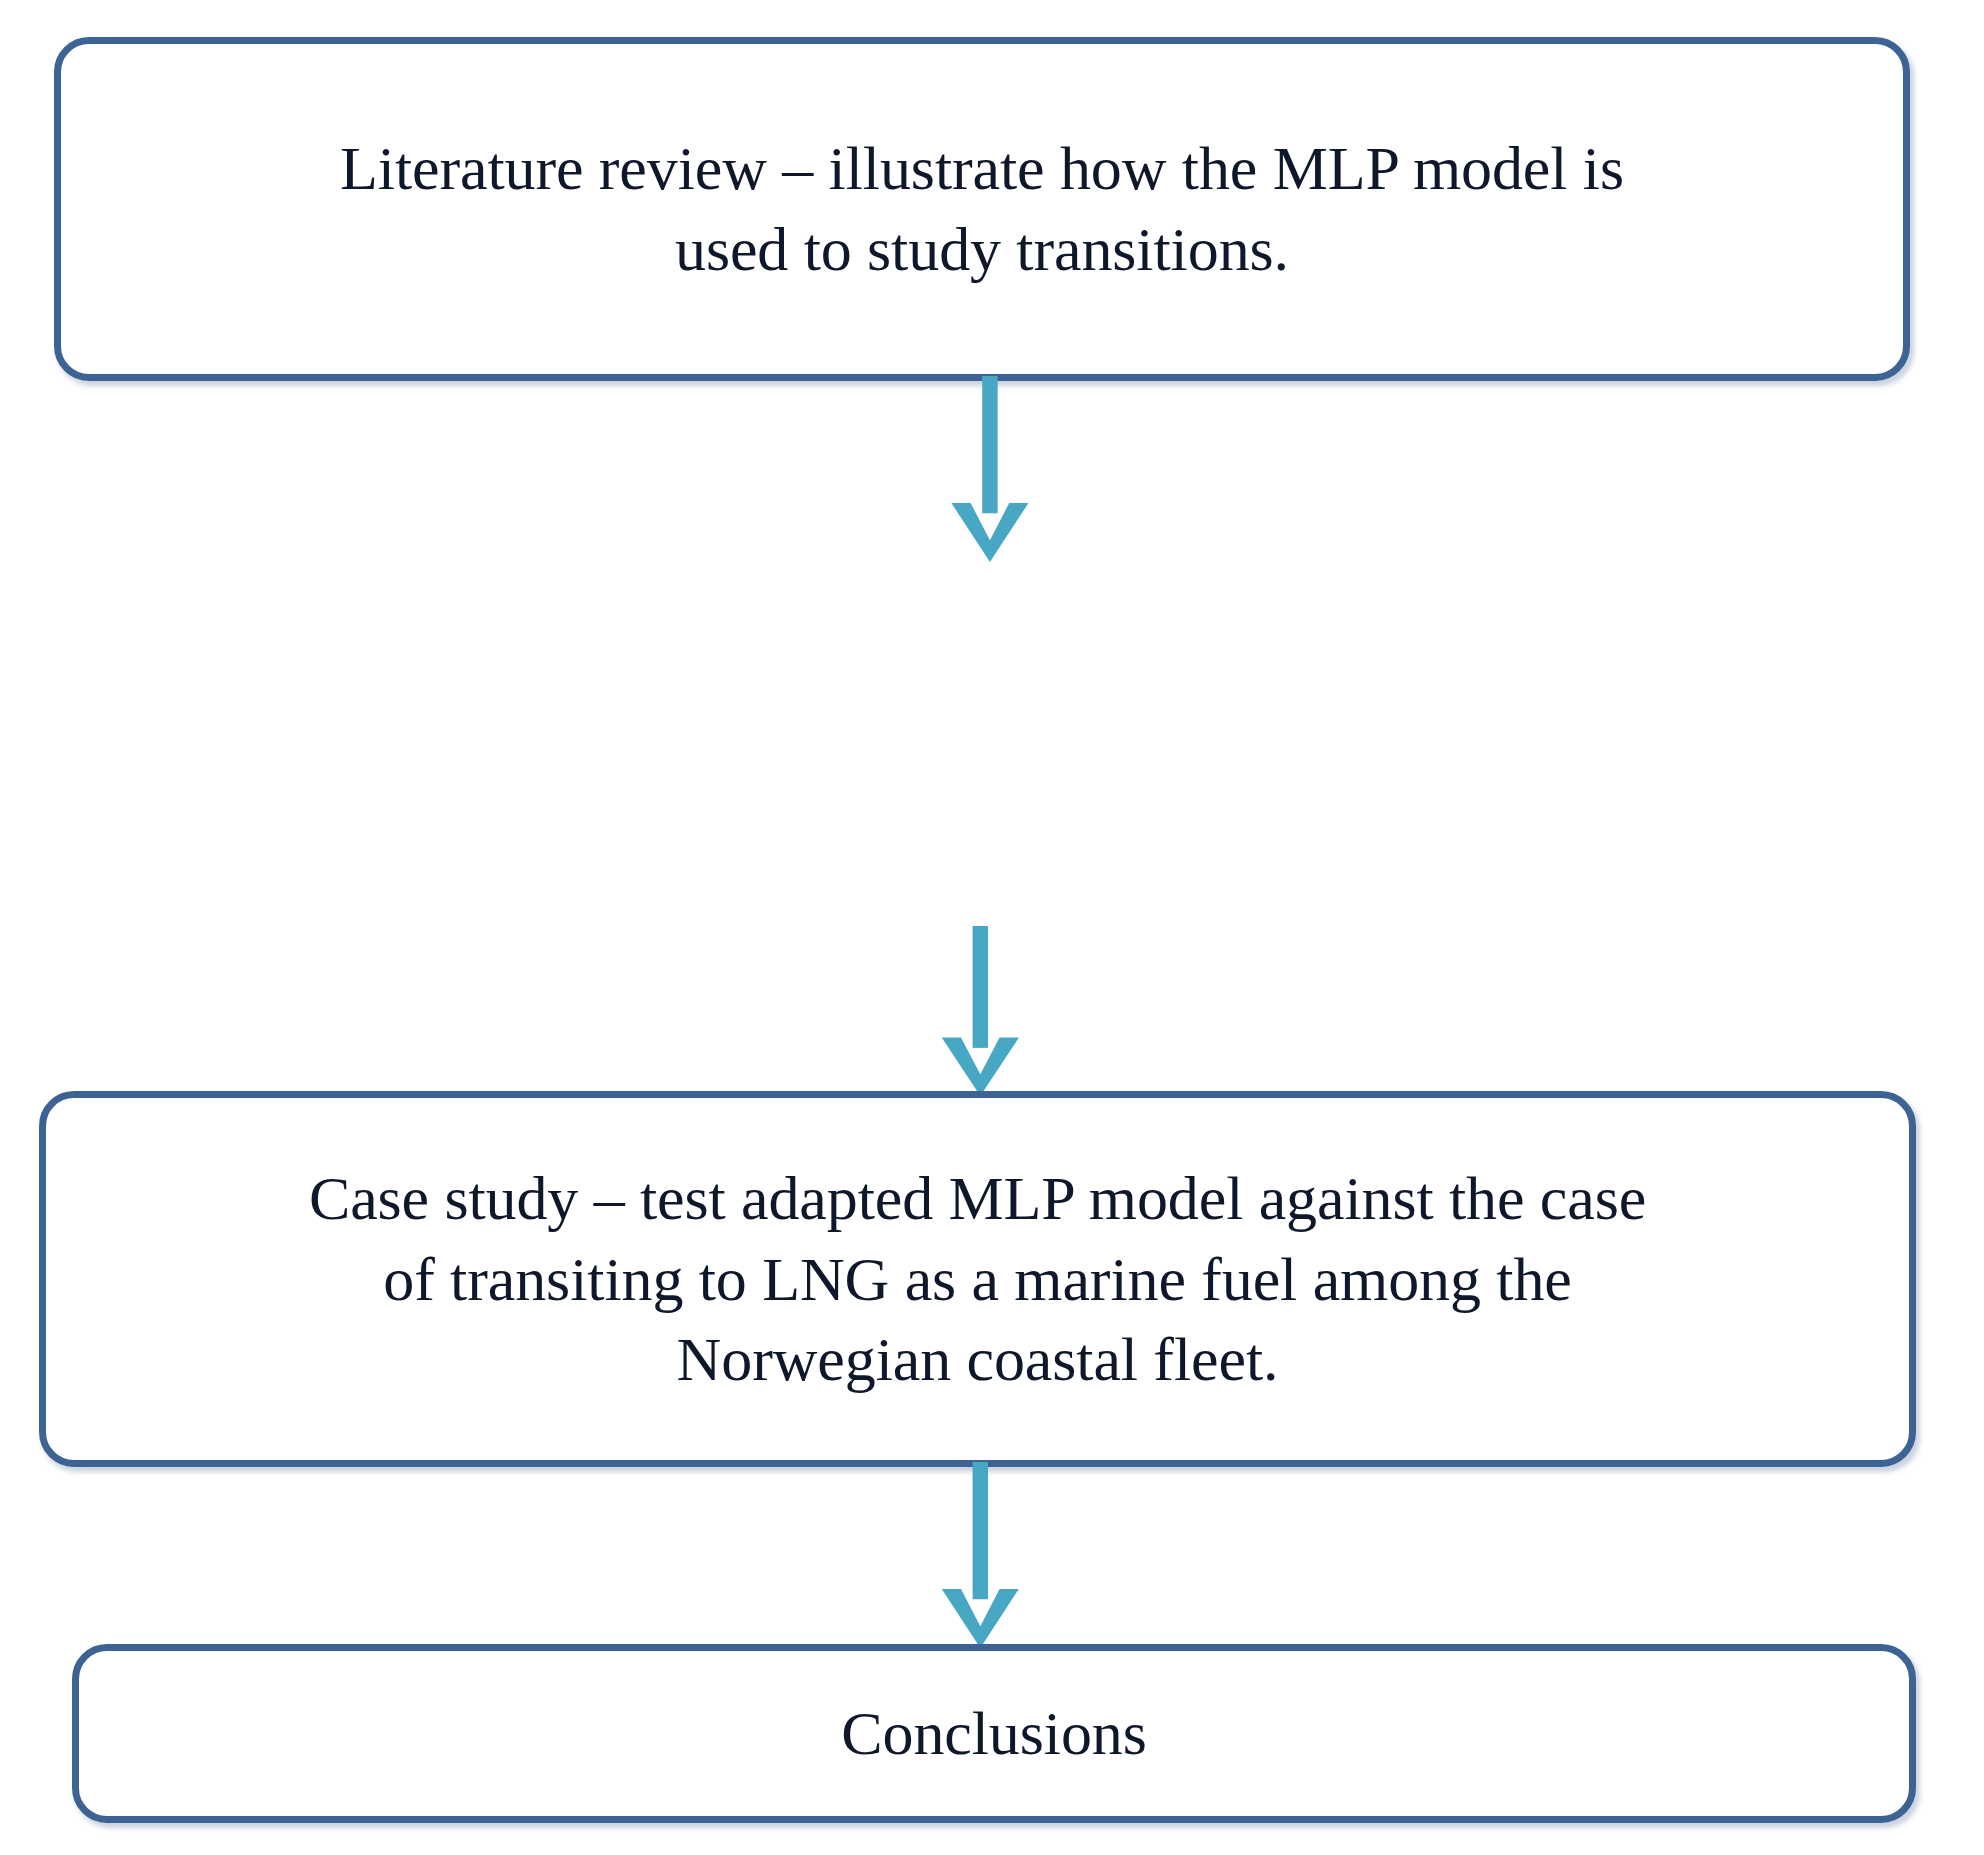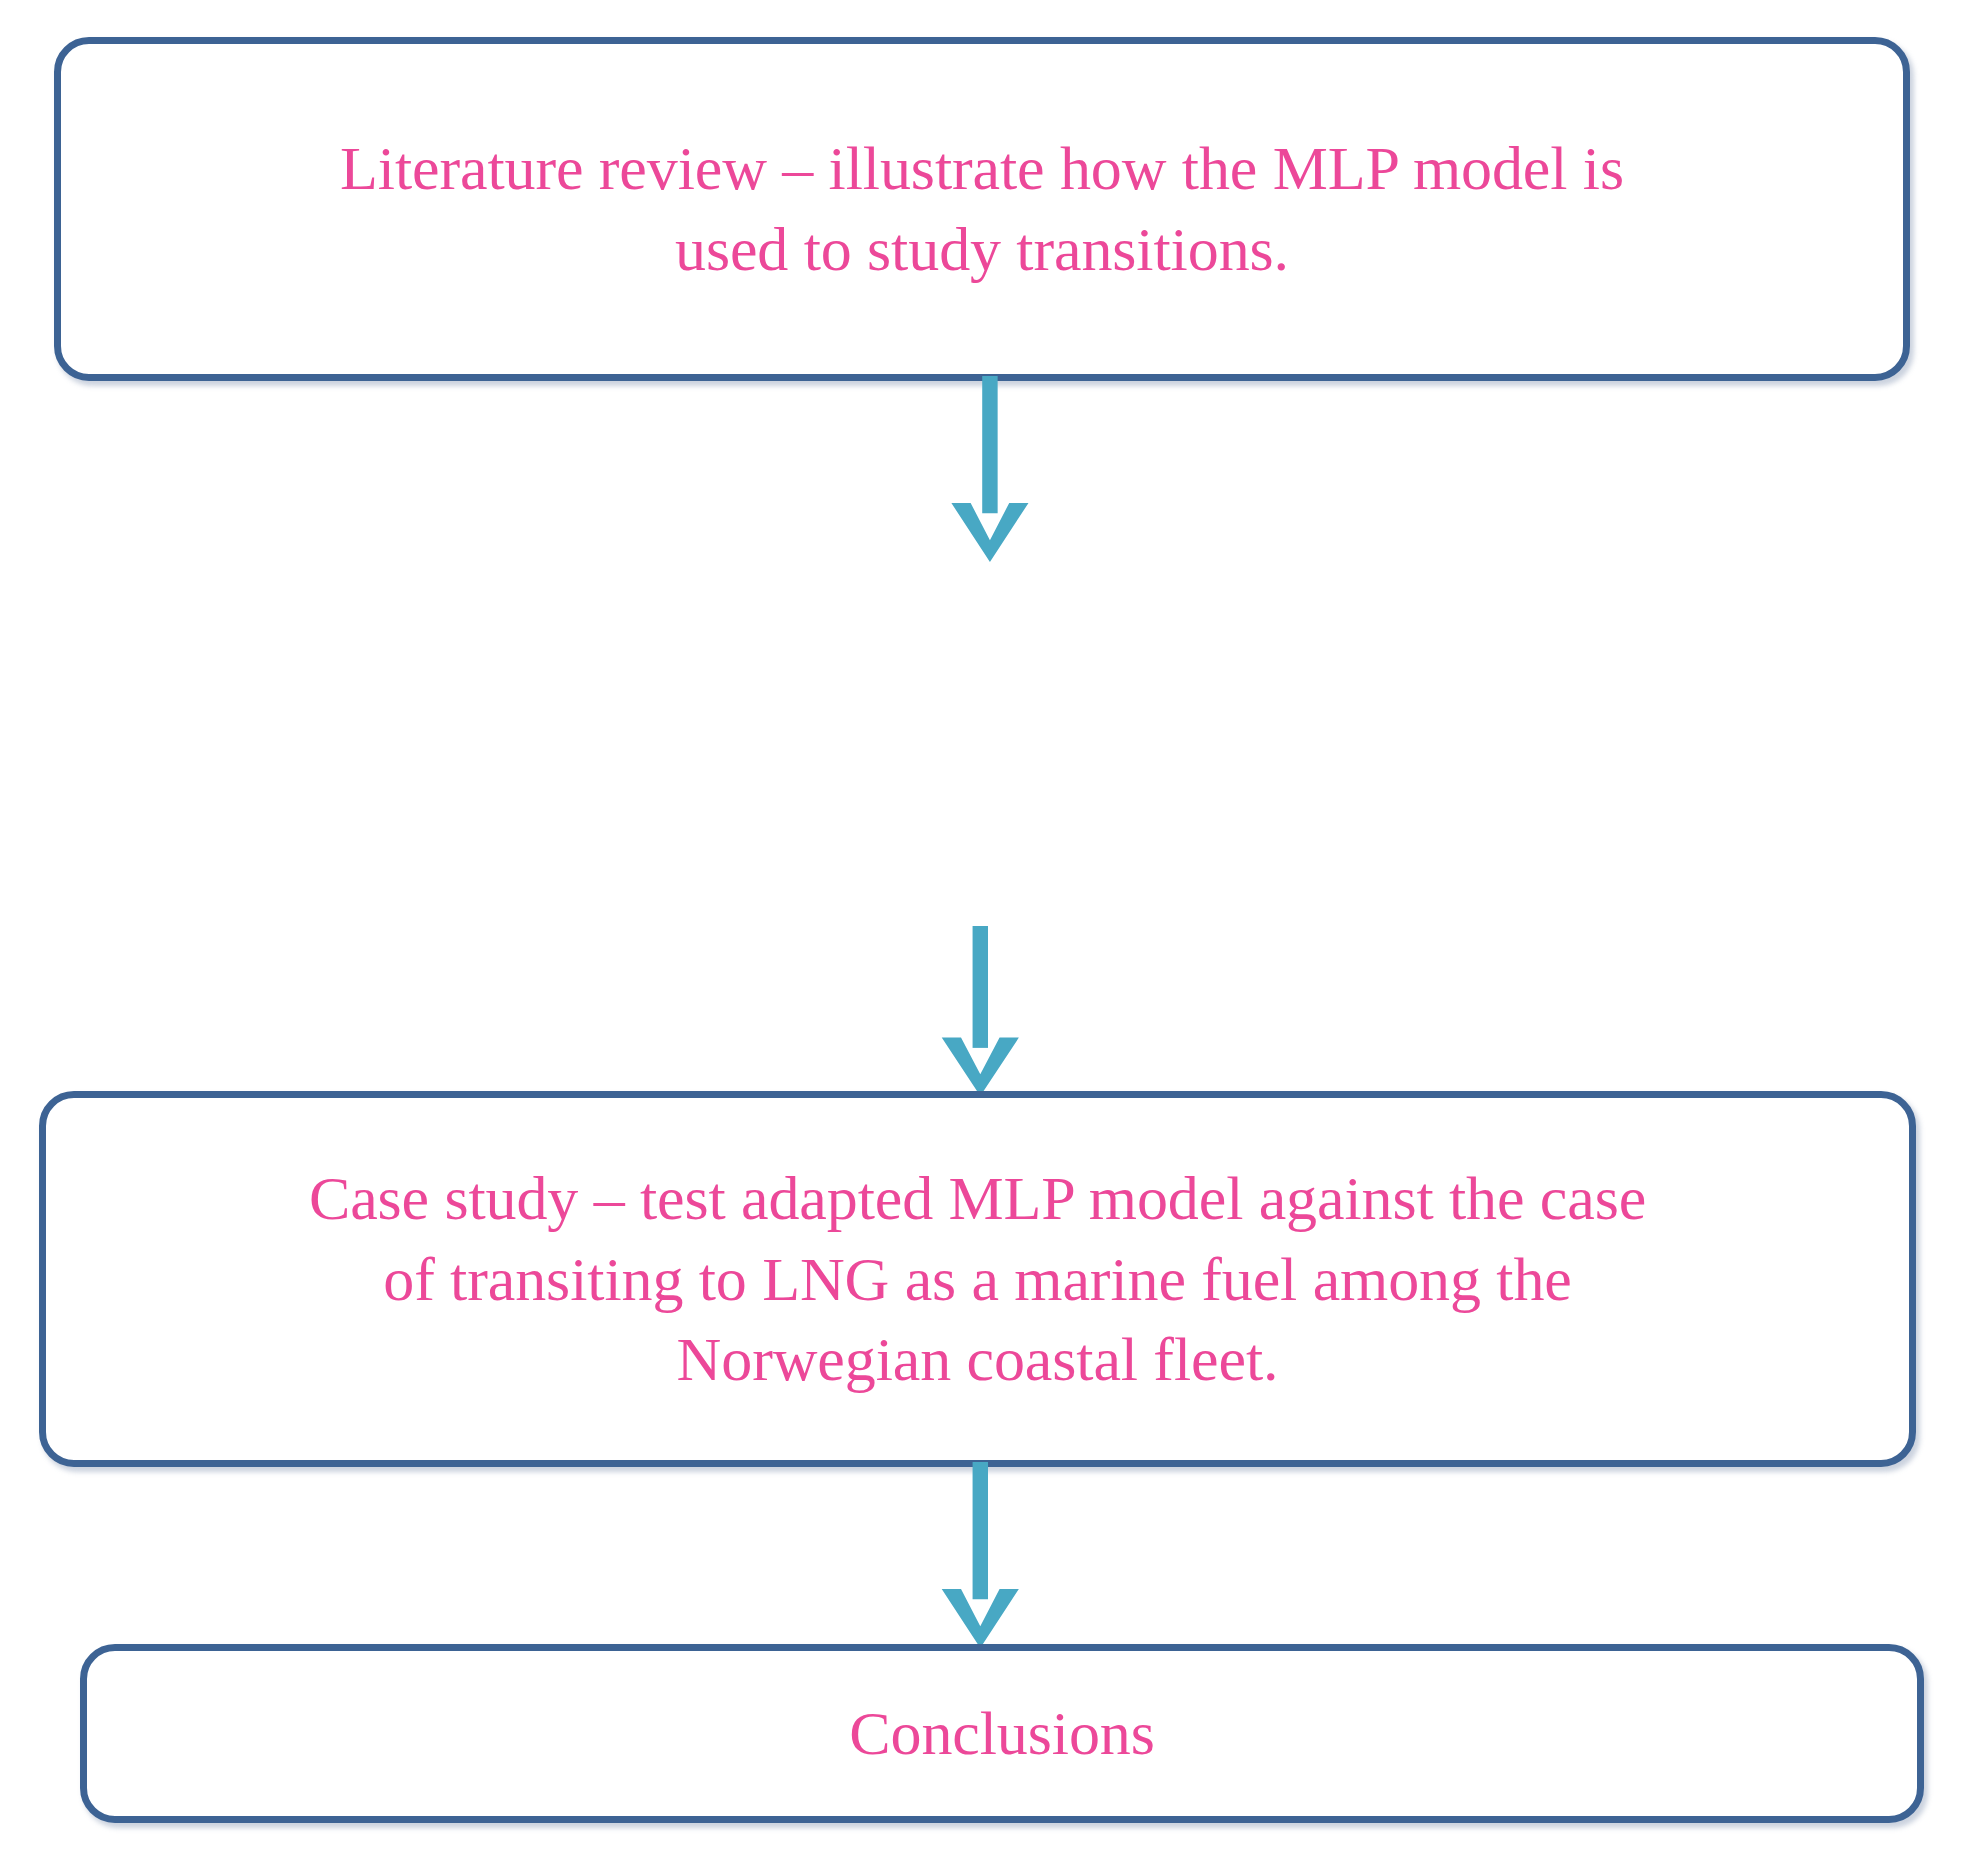--- a/index.html
+++ b/index.html
@@ -29,34 +29,34 @@
     border-radius: 35px;
     display: flex;
     align-items: center;
     justify-content: center;
     box-shadow: 3.9px 4.5px 5.8px rgba(120,140,170,0.38);
   }
   .node-text {
     display: block;
     width: 100%;
     text-align: center;
-    color: #ec4899;
+    color: #0f172a;
     font-size: 62px;
     line-height: 1.30;
     letter-spacing: -0.1px;
     padding: 0 37px;
     box-sizing: border-box;
     white-space: pre-line;
   }
 
   
   #node-1 { left: 54px;  top: 37px;   width: 1856px; height: 344px; }
   #node-2 { left: 37px;  top: 557px;  width: 1877px; height: 375px; }
   #node-3 { left: 39px;  top: 1091px; width: 1877px; height: 376px; }
-  #node-4 { left: 80px; top: 1644px; width: 1844px; height: 179px; }
+  #node-4 { left: 72px; top: 1644px; width: 1844px; height: 179px; }
 
   
   .connector {
     position: absolute;
     left: 0;
     width: 1985px;
     pointer-events: none;
   }
   #connector-1 { top: 376px;  height: 186px; }
   #connector-2 { top: 926px; height: 170px; }

